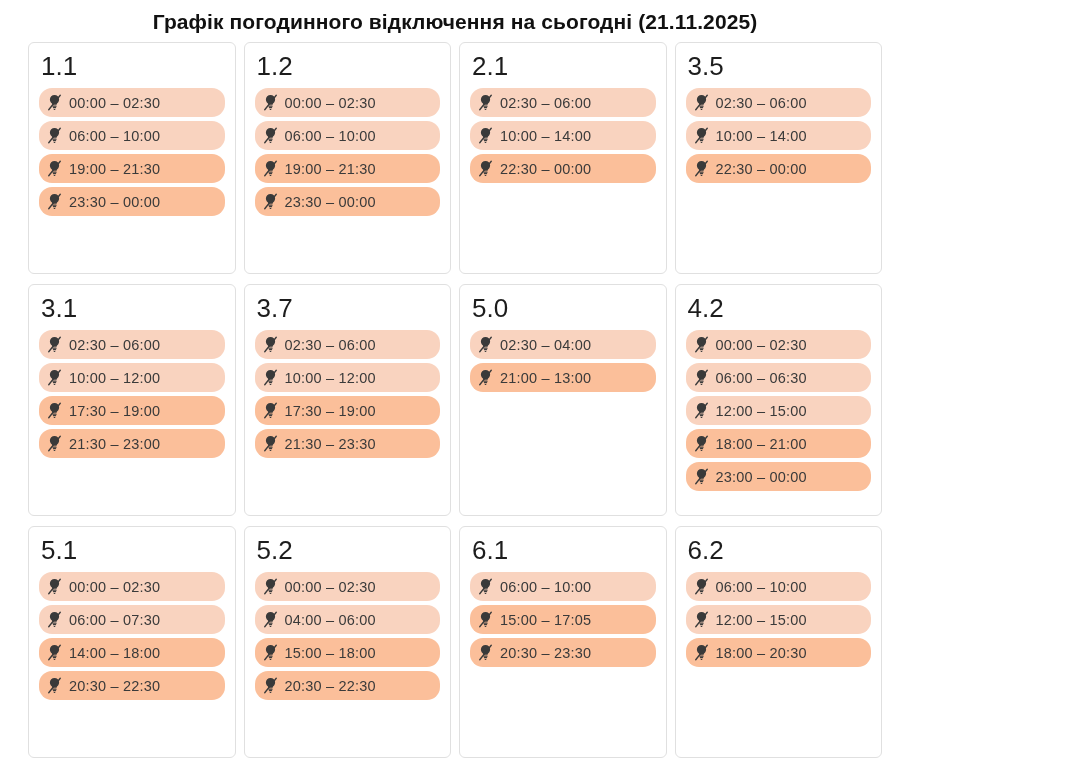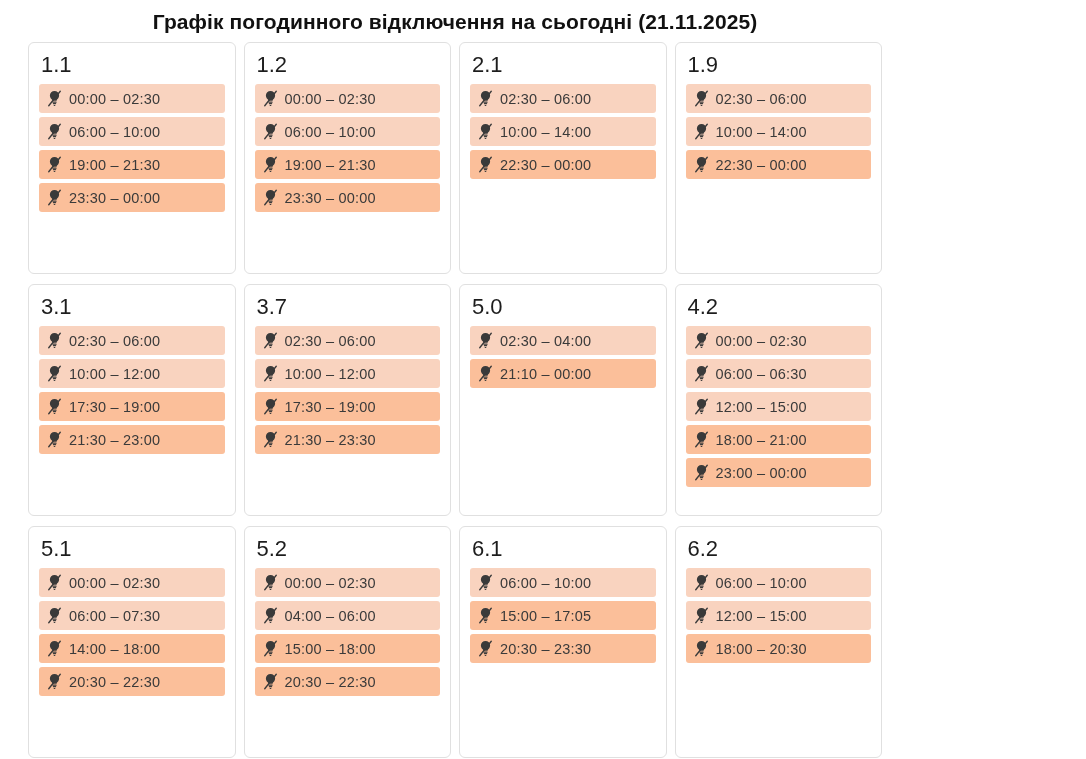--- a/index.html
+++ b/index.html
@@ -35,31 +35,31 @@
   }
   .group-card {
     background: #ffffff;
     border: 1px solid #e0e0e0;
     border-radius: 6px;
     padding: 8px 10px 10px 10px;
     box-sizing: border-box;
     min-height: 232px;
   }
   .group-title {
-    font-size: 22px;
+    font-size: 26px;
     font-weight: 400;
     color: #1d1d1d;
     margin: 2px 0 8px 2px;
     line-height: 1.05;
   }
   .slot {
     display: flex;
     align-items: flex-end;
     gap: 7px;
-    border-radius: 3px;
+    border-radius: 13px;
     padding: 6px 8px;
     margin-bottom: 4px;
     font-size: 14.5px;
     color: #3a3a3a;
   }
   .slot.light { background: #f9d3bf; }
   .slot.dark  { background: #fbbf9a; }
   .bulb-icon {
     width: 15px;
     height: 17px;
@@ -190,21 +190,21 @@
             <path d="M12 1.5c-4.3 0-7.6 3.3-7.6 7.4 0 2.6 1.3 4.5 2.6 6 .8 1 1.4 1.8 1.5 2.6h7c.1-.8.7-1.6 1.5-2.6 1.3-1.5 2.6-3.4 2.6-6 0-4.1-3.3-7.4-7.6-7.4z" fill="#3a3a3a"></path>
             <rect x="8.4" y="19" width="7.2" height="1.8" rx="0.8" fill="#3a3a3a"></rect>
             <rect x="9.2" y="21.6" width="5.6" height="1.7" rx="0.8" fill="#3a3a3a"></rect>
             <path d="M10.4 24.6h3.2c-.2 1-1 1.7-1.6 1.7s-1.4-.7-1.6-1.7z" fill="#3a3a3a"></path>
             <line x1="2.5" y1="26" x2="21.5" y2="2" stroke="#3a3a3a" stroke-width="2.2" stroke-linecap="round"></line>
           </svg>
           <span class="slot-time">22:30 – 00:00</span>
         </div>
       </div>
       <div class="group-card">
-        <div class="group-title">1.9</div>
+        <div class="group-title">3.5</div>
         <div class="slot light">
           <svg class="bulb-icon" viewBox="0 0 24 28" xmlns="http://www.w3.org/2000/svg">
             <path d="M12 1.5c-4.3 0-7.6 3.3-7.6 7.4 0 2.6 1.3 4.5 2.6 6 .8 1 1.4 1.8 1.5 2.6h7c.1-.8.7-1.6 1.5-2.6 1.3-1.5 2.6-3.4 2.6-6 0-4.1-3.3-7.4-7.6-7.4z" fill="#3a3a3a"></path>
             <rect x="8.4" y="19" width="7.2" height="1.8" rx="0.8" fill="#3a3a3a"></rect>
             <rect x="9.2" y="21.6" width="5.6" height="1.7" rx="0.8" fill="#3a3a3a"></rect>
             <path d="M10.4 24.6h3.2c-.2 1-1 1.7-1.6 1.7s-1.4-.7-1.6-1.7z" fill="#3a3a3a"></path>
             <line x1="2.5" y1="26" x2="21.5" y2="2" stroke="#3a3a3a" stroke-width="2.2" stroke-linecap="round"></line>
           </svg>
           <span class="slot-time">02:30 – 06:00</span>
         </div>
@@ -328,21 +328,21 @@
           <span class="slot-time">02:30 – 04:00</span>
         </div>
         <div class="slot dark">
           <svg class="bulb-icon" viewBox="0 0 24 28" xmlns="http://www.w3.org/2000/svg">
             <path d="M12 1.5c-4.3 0-7.6 3.3-7.6 7.4 0 2.6 1.3 4.5 2.6 6 .8 1 1.4 1.8 1.5 2.6h7c.1-.8.7-1.6 1.5-2.6 1.3-1.5 2.6-3.4 2.6-6 0-4.1-3.3-7.4-7.6-7.4z" fill="#3a3a3a"></path>
             <rect x="8.4" y="19" width="7.2" height="1.8" rx="0.8" fill="#3a3a3a"></rect>
             <rect x="9.2" y="21.6" width="5.6" height="1.7" rx="0.8" fill="#3a3a3a"></rect>
             <path d="M10.4 24.6h3.2c-.2 1-1 1.7-1.6 1.7s-1.4-.7-1.6-1.7z" fill="#3a3a3a"></path>
             <line x1="2.5" y1="26" x2="21.5" y2="2" stroke="#3a3a3a" stroke-width="2.2" stroke-linecap="round"></line>
           </svg>
-          <span class="slot-time">21:10 – 00:00</span>
+          <span class="slot-time">21:00 – 13:00</span>
         </div>
       </div>
       <div class="group-card">
         <div class="group-title">4.2</div>
         <div class="slot light">
           <svg class="bulb-icon" viewBox="0 0 24 28" xmlns="http://www.w3.org/2000/svg">
             <path d="M12 1.5c-4.3 0-7.6 3.3-7.6 7.4 0 2.6 1.3 4.5 2.6 6 .8 1 1.4 1.8 1.5 2.6h7c.1-.8.7-1.6 1.5-2.6 1.3-1.5 2.6-3.4 2.6-6 0-4.1-3.3-7.4-7.6-7.4z" fill="#3a3a3a"></path>
             <rect x="8.4" y="19" width="7.2" height="1.8" rx="0.8" fill="#3a3a3a"></rect>
             <rect x="9.2" y="21.6" width="5.6" height="1.7" rx="0.8" fill="#3a3a3a"></rect>
             <path d="M10.4 24.6h3.2c-.2 1-1 1.7-1.6 1.7s-1.4-.7-1.6-1.7z" fill="#3a3a3a"></path>

